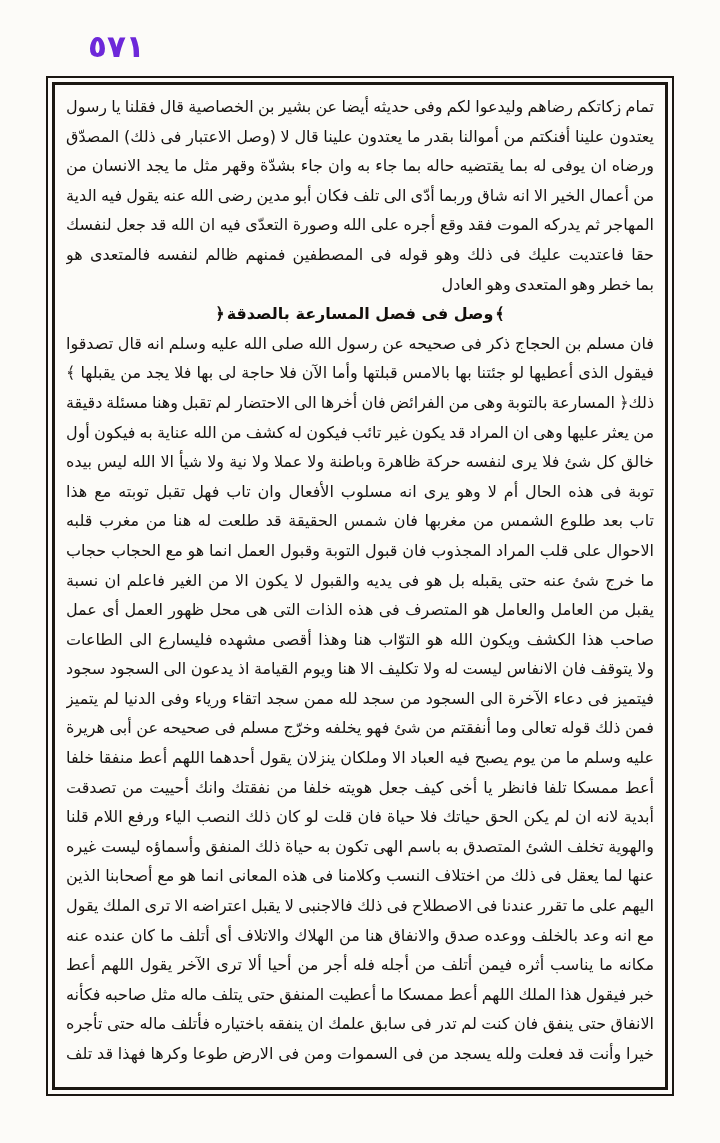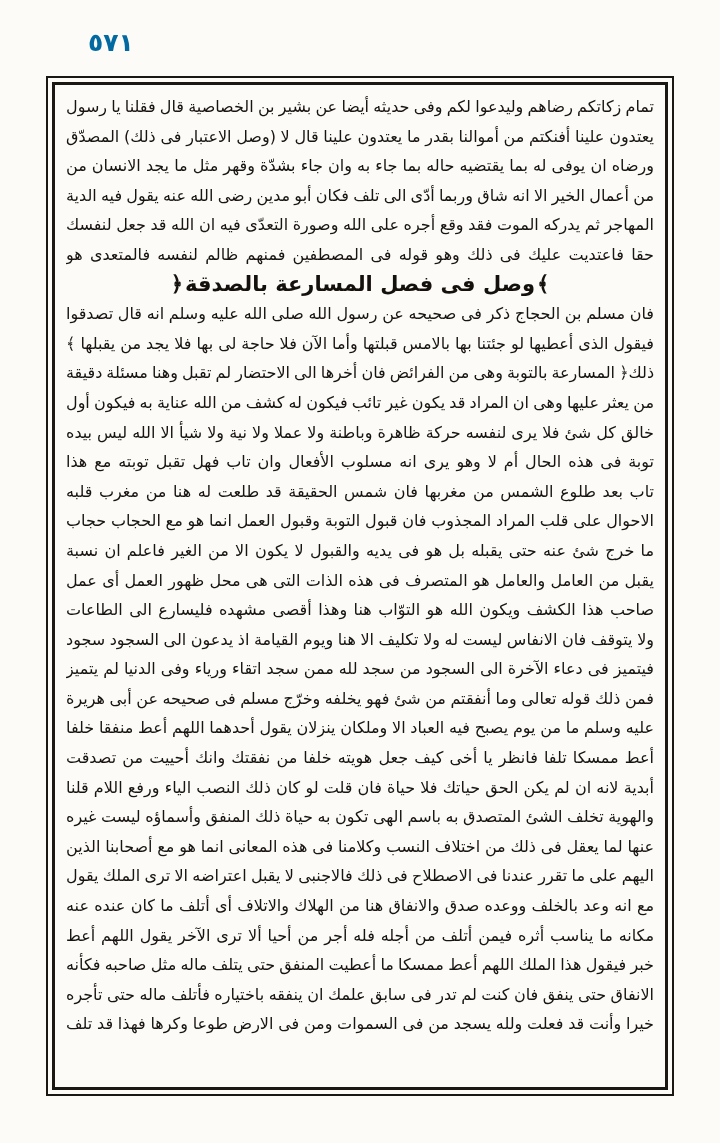--- a/index.html
+++ b/index.html
@@ -13,24 +13,24 @@
     height: 1143px;
     background: #fcfbf8;
     font-family: "DejaVu Sans", sans-serif;
     color: #181411;
     overflow: hidden;
   }
   .page-number {
     position: absolute;
     top: 28px;
     left: 88px;
-    font-size: 25px;
+    font-size: 31px;
     font-weight: 700;
     letter-spacing: 2px;
-    color: #0369a1;
+    color: #6d28d9;
     direction: rtl;
   }
   .frame-outer {
     position: absolute;
     left: 46px;
     top: 76px;
     width: 628px;
     height: 1020px;
     box-sizing: border-box;
     border: 2px solid #1b1712;
@@ -60,21 +60,21 @@
     text-align-last: justify;
     word-spacing: -1px;
     color: #181411;
     white-space: normal;
   }
   .text-line.line-end {
     text-align-last: right;
   }
   .heading-line {
     direction: rtl;
-    font-size: 21px;
+    font-size: 16px;
     font-weight: 700;
     line-height: 29.6px;
     height: 29.6px;
     overflow: hidden;
     text-align-last: center;
     color: #14100c;
   }
   .heading-ornament {
     font-weight: 700;
     padding: 0 2px;
@@ -88,20 +88,21 @@
 
   <div class="frame-outer">
     <div class="frame-inner">
       <div class="text-content">
           <div class="text-line">تمام زكاتكم رضاهم وليدعوا لكم وفى حديثه أيضا عن بشير بن الخصاصية قال فقلنا يا رسول الله ان أصحاب الصدقة</div>
           <div class="text-line">يعتدون علينا أفنكتم من أموالنا بقدر ما يعتدون علينا قال لا (وصل الاعتبار فى ذلك) المصدّق هو الوقت</div>
           <div class="text-line">ورضاه ان يوفى له بما يقتضيه حاله بما جاء به وان جاء بشدّة وقهر مثل ما يجد الانسان من خاطر فى عمل من الاعمال أى</div>
           <div class="text-line">من أعمال الخير الا انه شاق وربما أدّى الى تلف فكان أبو مدين رضى الله عنه يقول فيه الدية على القاتل قال تعالى فى</div>
           <div class="text-line">المهاجر ثم يدركه الموت فقد وقع أجره على الله وصورة التعدّى فيه ان الله قد جعل لنفسك عليك حقا ولعينك عليك</div>
           <div class="text-line">حقا فاعتديت عليك فى ذلك وهو قوله فى المصطفين فمنهم ظالم لنفسه فالمتعدى هو الوقت وهو الخاطر الذى يخطر</div>
+          <div class="text-line line-end">بما خطر وهو المتعدى وهو العادل</div>
           <div class="heading-line"><span class="heading-ornament">﴾</span><span>وصل فى فصل المسارعة بالصدقة</span><span class="heading-ornament">﴿</span></div>
           <div class="text-line">فان مسلم بن الحجاج ذكر فى صحيحه عن رسول الله صلى الله عليه وسلم انه قال تصدقوا فيوشك الرجل يمشى بصدقته</div>
           <div class="text-line">فيقول الذى أعطيها لو جئتنا بها بالامس قبلتها وأما الآن فلا حاجة لى بها فلا يجد من يقبلها ﴾وصل الاعتبار فى</div>
           <div class="text-line">ذلك﴿ المسارعة بالتوبة وهى من الفرائض فان أخرها الى الاحتضار لم تقبل وهنا مسئلة دقيقة القليل من أصحابنا</div>
           <div class="text-line">من يعثر عليها وهى ان المراد قد يكون غير تائب فيكون له كشف من الله عناية به فيكون أول ما يكشف له ان الله هو</div>
           <div class="text-line">خالق كل شئ فلا يرى لنفسه حركة ظاهرة وباطنة ولا عملا ولا نية ولا شيأ الا الله ليس بيده من الامر شئ فهل تتصور منه</div>
           <div class="text-line">توبة فى هذه الحال أم لا وهو يرى انه مسلوب الأفعال وان تاب فهل تقبل توبته مع هذا الكشف أو يكون بمنزلة من</div>
           <div class="text-line">تاب بعد طلوع الشمس من مغربها فان شمس الحقيقة قد طلعت له هنا من مغرب قلبه بصحة علمه وهذا من أصعب</div>
           <div class="text-line">الاحوال على قلب المراد المجذوب فان قبول التوبة وقبول العمل انما هو مع الحجاب حجاب اضافة العمل اليك وهنا</div>
           <div class="text-line">ما خرج شئ عنه حتى يقبله بل هو فى يديه والقبول لا يكون الا من الغير فاعلم ان نسبة الناظر ما هى نسبة العامل فالناظر</div>

